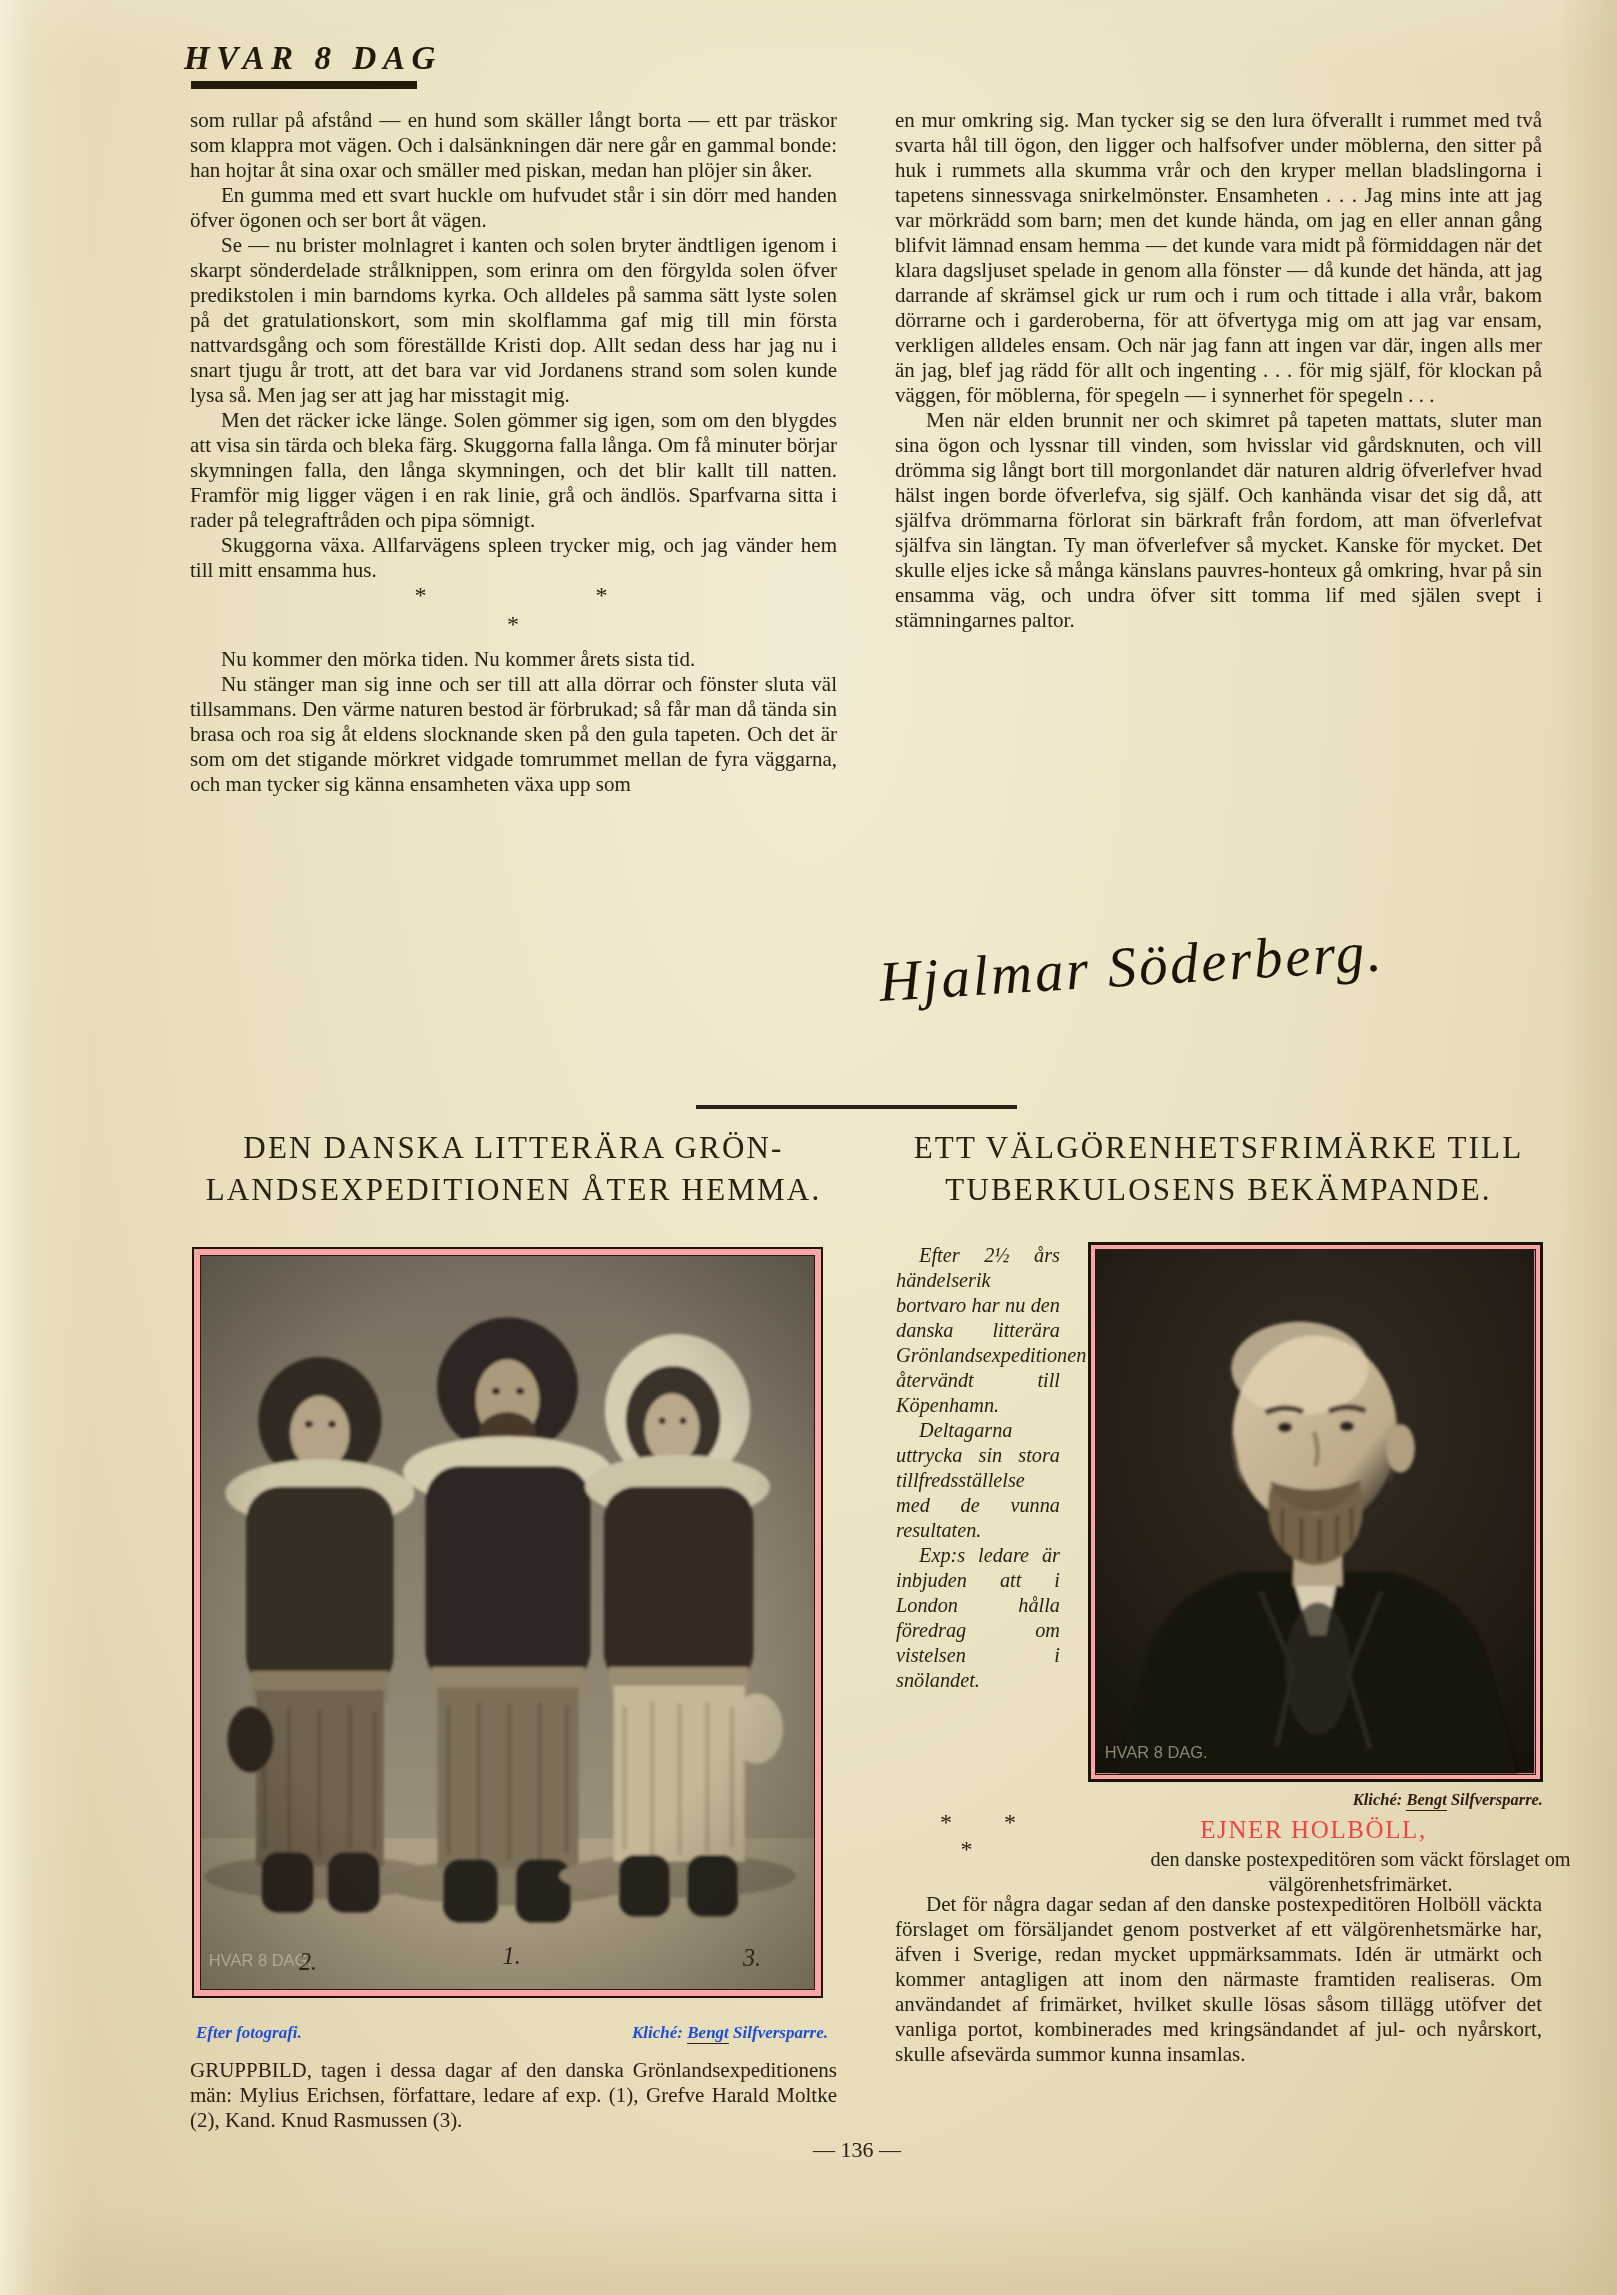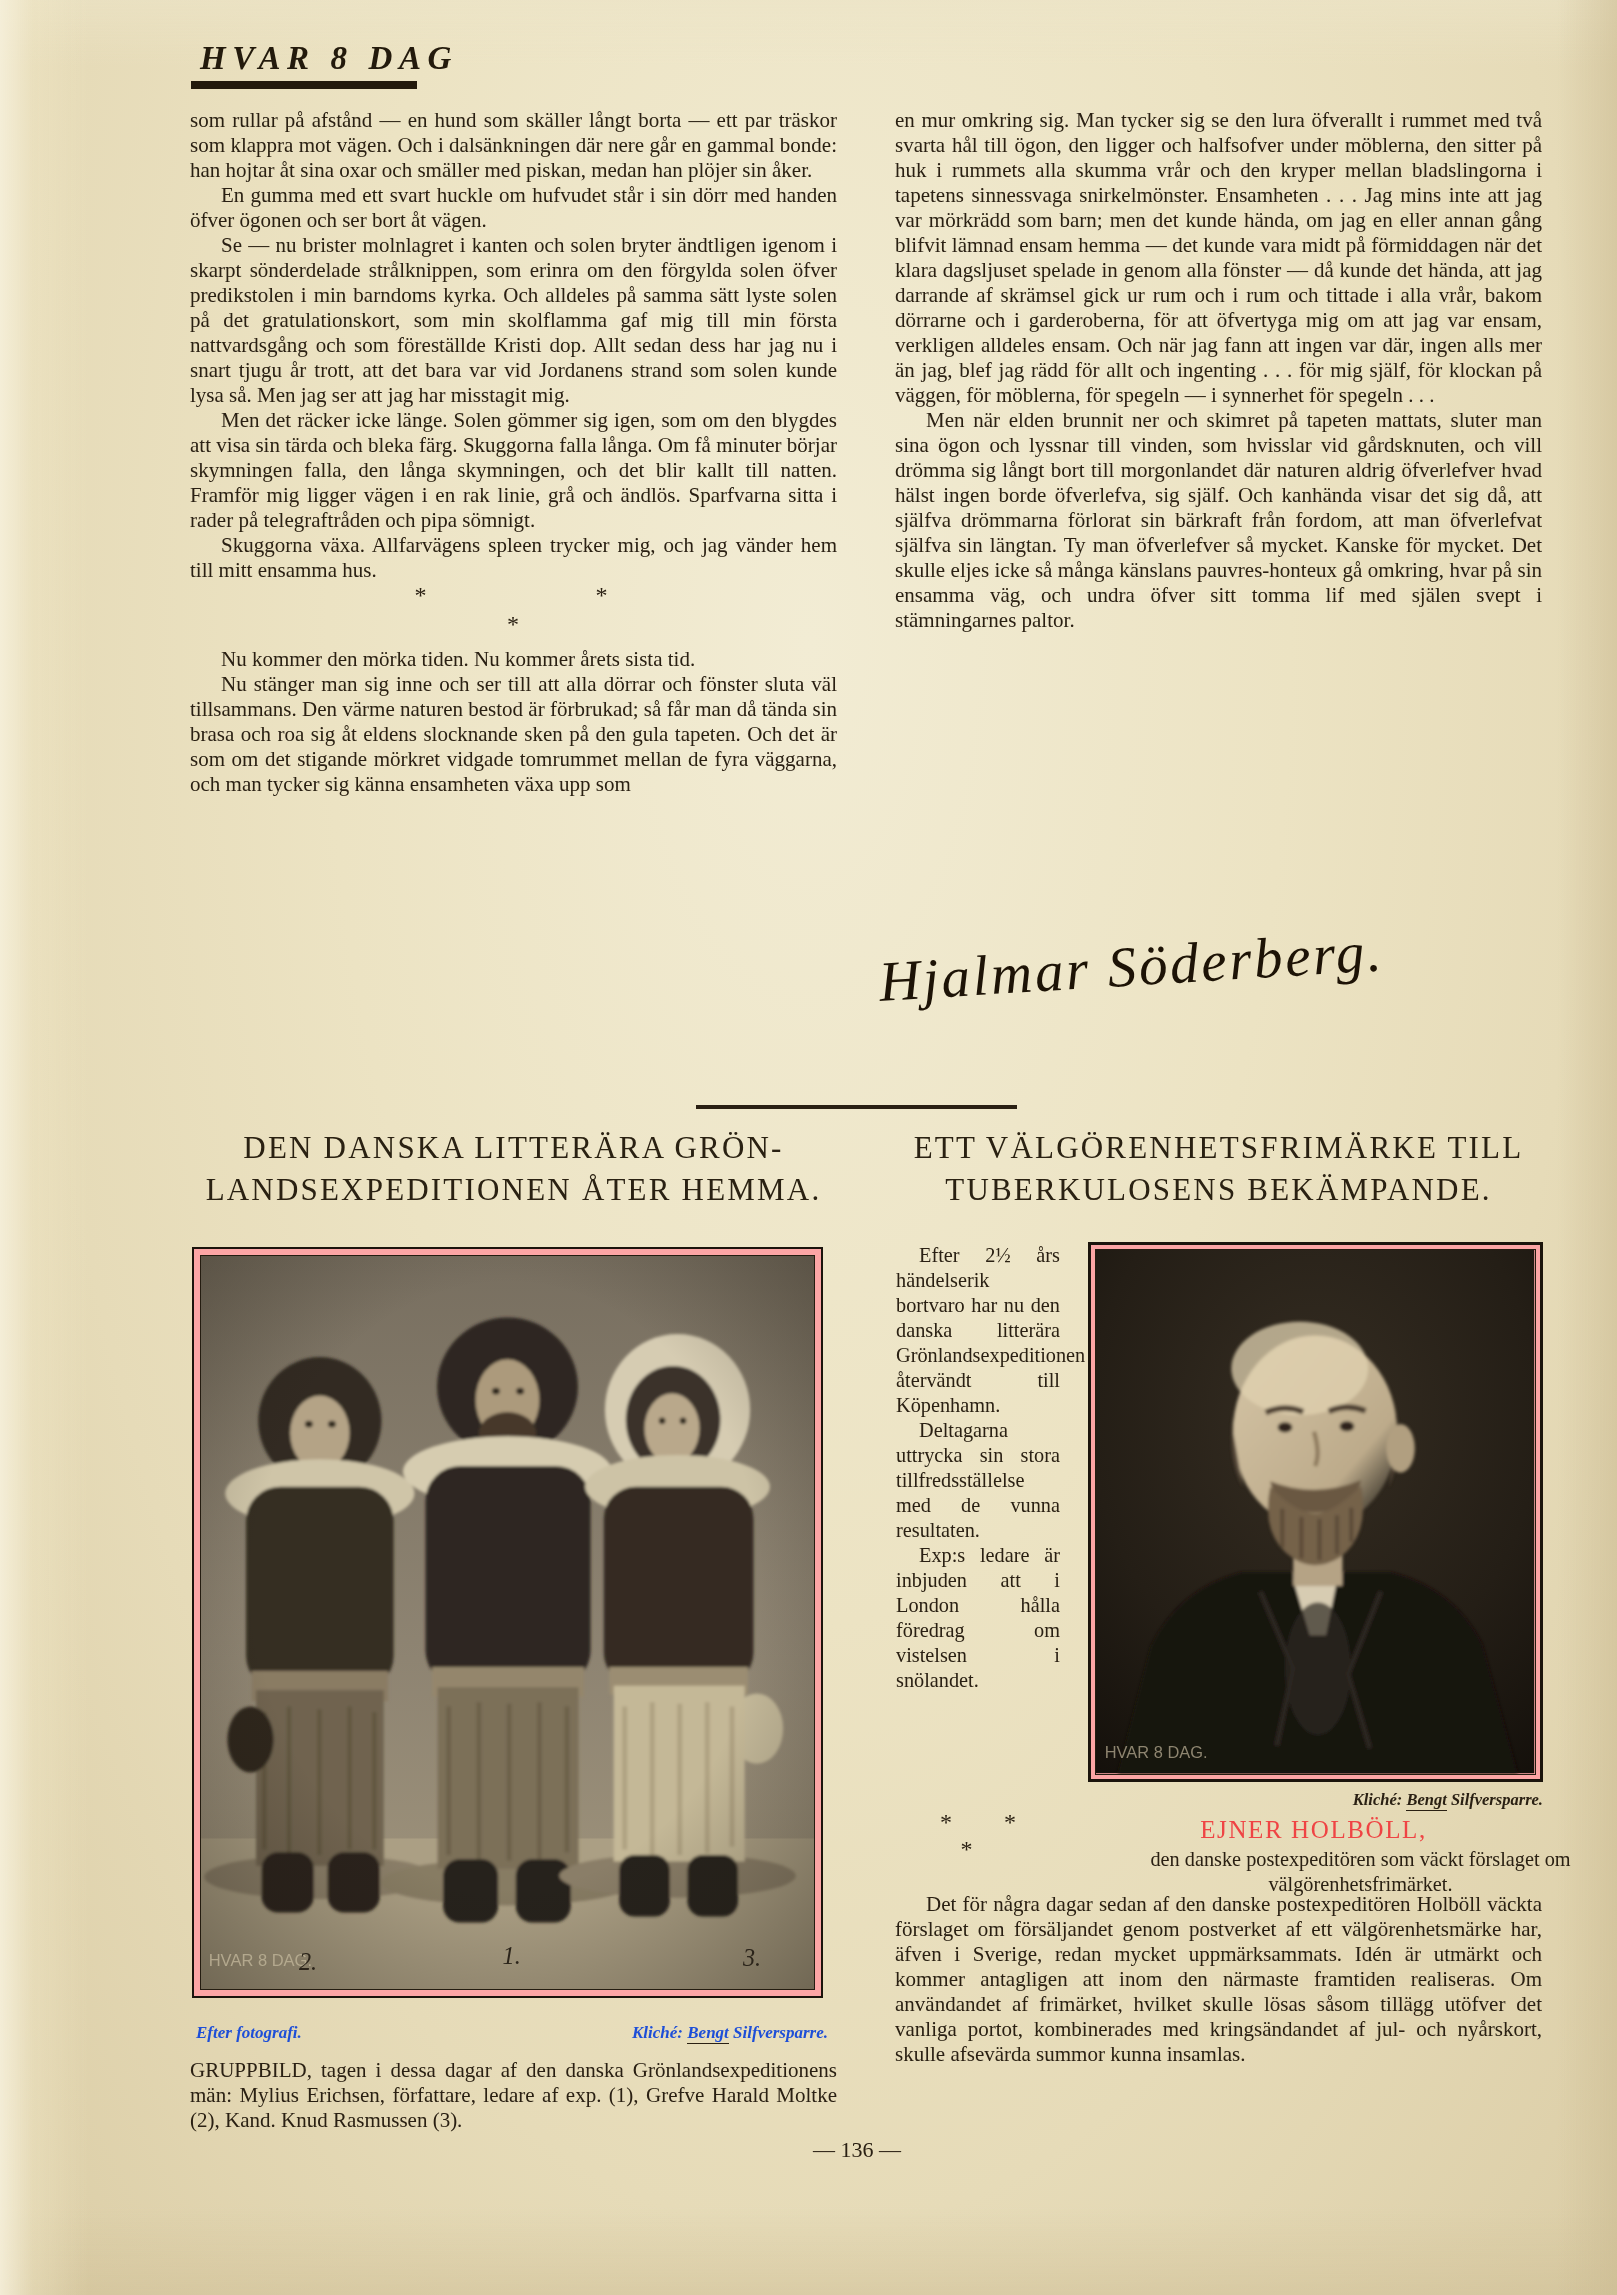--- a/index.html
+++ b/index.html
@@ -34,33 +34,33 @@
   
   .headline{width:647px;text-align:center;font-size:31px;line-height:42px;letter-spacing:2.2px;color:#2a2112;}
   
   .photo-frame{border:2.7px solid #1b140c;background:#fca5a5;padding:6px;box-sizing:border-box;}
   .photo-frame .photo-inner{width:100%;height:100%;border:1.1px solid #241c10;box-sizing:border-box;overflow:hidden;}
   .photo-inner svg{display:block;width:100%;height:100%;}
   
   .credits{display:flex;justify-content:space-between;font-style:italic;font-weight:700;font-size:17px;color:#1d4ed8;}
   .credit-underline{border-bottom:1.6px solid #2a2013;padding-bottom:1.1px;margin-top:24px;}
   .caption{text-align:justify;font-size:21px;line-height:25px;color:#2a2013;}
-  .narrow-col{width:164px;text-align:justify;font-size:20.3px;line-height:25px;color:#2a2013;}
+  .narrow-col{width:164px;text-align:justify;font-size:20.3px;line-height:25px;color:#2a2013;font-style:italic;}
   .narrow-col p{margin:0;text-indent:23px;}
   .stars-row{width:164px;text-align:center;font-size:24px;letter-spacing:23px;text-indent:23px;color:#2a2013;}
   .portrait-credit{width:455px;text-align:right;font-style:italic;font-weight:700;font-size:16.5px;color:#2a2013;}
   .portrait-name{width:473px;text-align:center;font-size:25px;letter-spacing:1.6px;color:#ef4444;}
   .portrait-desc{width:483px;text-align:center;font-size:20.3px;line-height:25px;color:#2a2013;}
   .pageno{width:440px;text-align:center;font-size:22px;color:#2a2013;}
   .svg-label{font-family:"Liberation Sans",sans-serif;}
 </style>
 </head>
 <body>
 
-<div class="abs masthead" style="left:200px;top:40px;">HVAR 8 DAG</div>
+<div class="abs masthead" style="left:184px;top:40px;">HVAR 8 DAG</div>
 <div class="abs masthead-rule" style="left:191px;top:81px;width:226px;height:7.7px;"></div>
 
 <div class="abs col" style="left:190px;top:108px;">
   <p class="noindent">som rullar på afstånd — en hund som skäller långt borta — ett par träskor som klappra mot vägen. Och i dalsänkningen där nere går en gammal bonde: han hojtar åt sina oxar och smäller med piskan, medan han plöjer sin åker.</p>
   <p>En gumma med ett svart huckle om hufvudet står i sin dörr med handen öfver ögonen och ser bort åt vägen.</p>
   <p>Se — nu brister molnlagret i kanten och solen bryter ändtligen igenom i skarpt sönderdelade strålknippen, som erinra om den förgylda solen öfver predikstolen i min barndoms kyrka. Och alldeles på samma sätt lyste solen på det gratulationskort, som min skolflamma gaf mig till min första nattvardsgång och som föreställde Kristi dop. Allt sedan dess har jag nu i snart tjugu år trott, att det bara var vid Jordanens strand som solen kunde lysa så. Men jag ser att jag har misstagit mig.</p>
   <p>Men det räcker icke länge. Solen gömmer sig igen, som om den blygdes att visa sin tärda och bleka färg. Skuggorna falla långa. Om få minuter börjar skymningen falla, den långa skymningen, och det blir kallt till natten. Framför mig ligger vägen i en rak linie, grå och ändlös. Sparfvarna sitta i rader på telegraftråden och pipa sömnigt.</p>
   <p>Skuggorna växa. Allfarvägens spleen trycker mig, och jag vänder hem till mitt ensamma hus.</p>
   <div class="sep">
     <span class="a a1">*</span>

